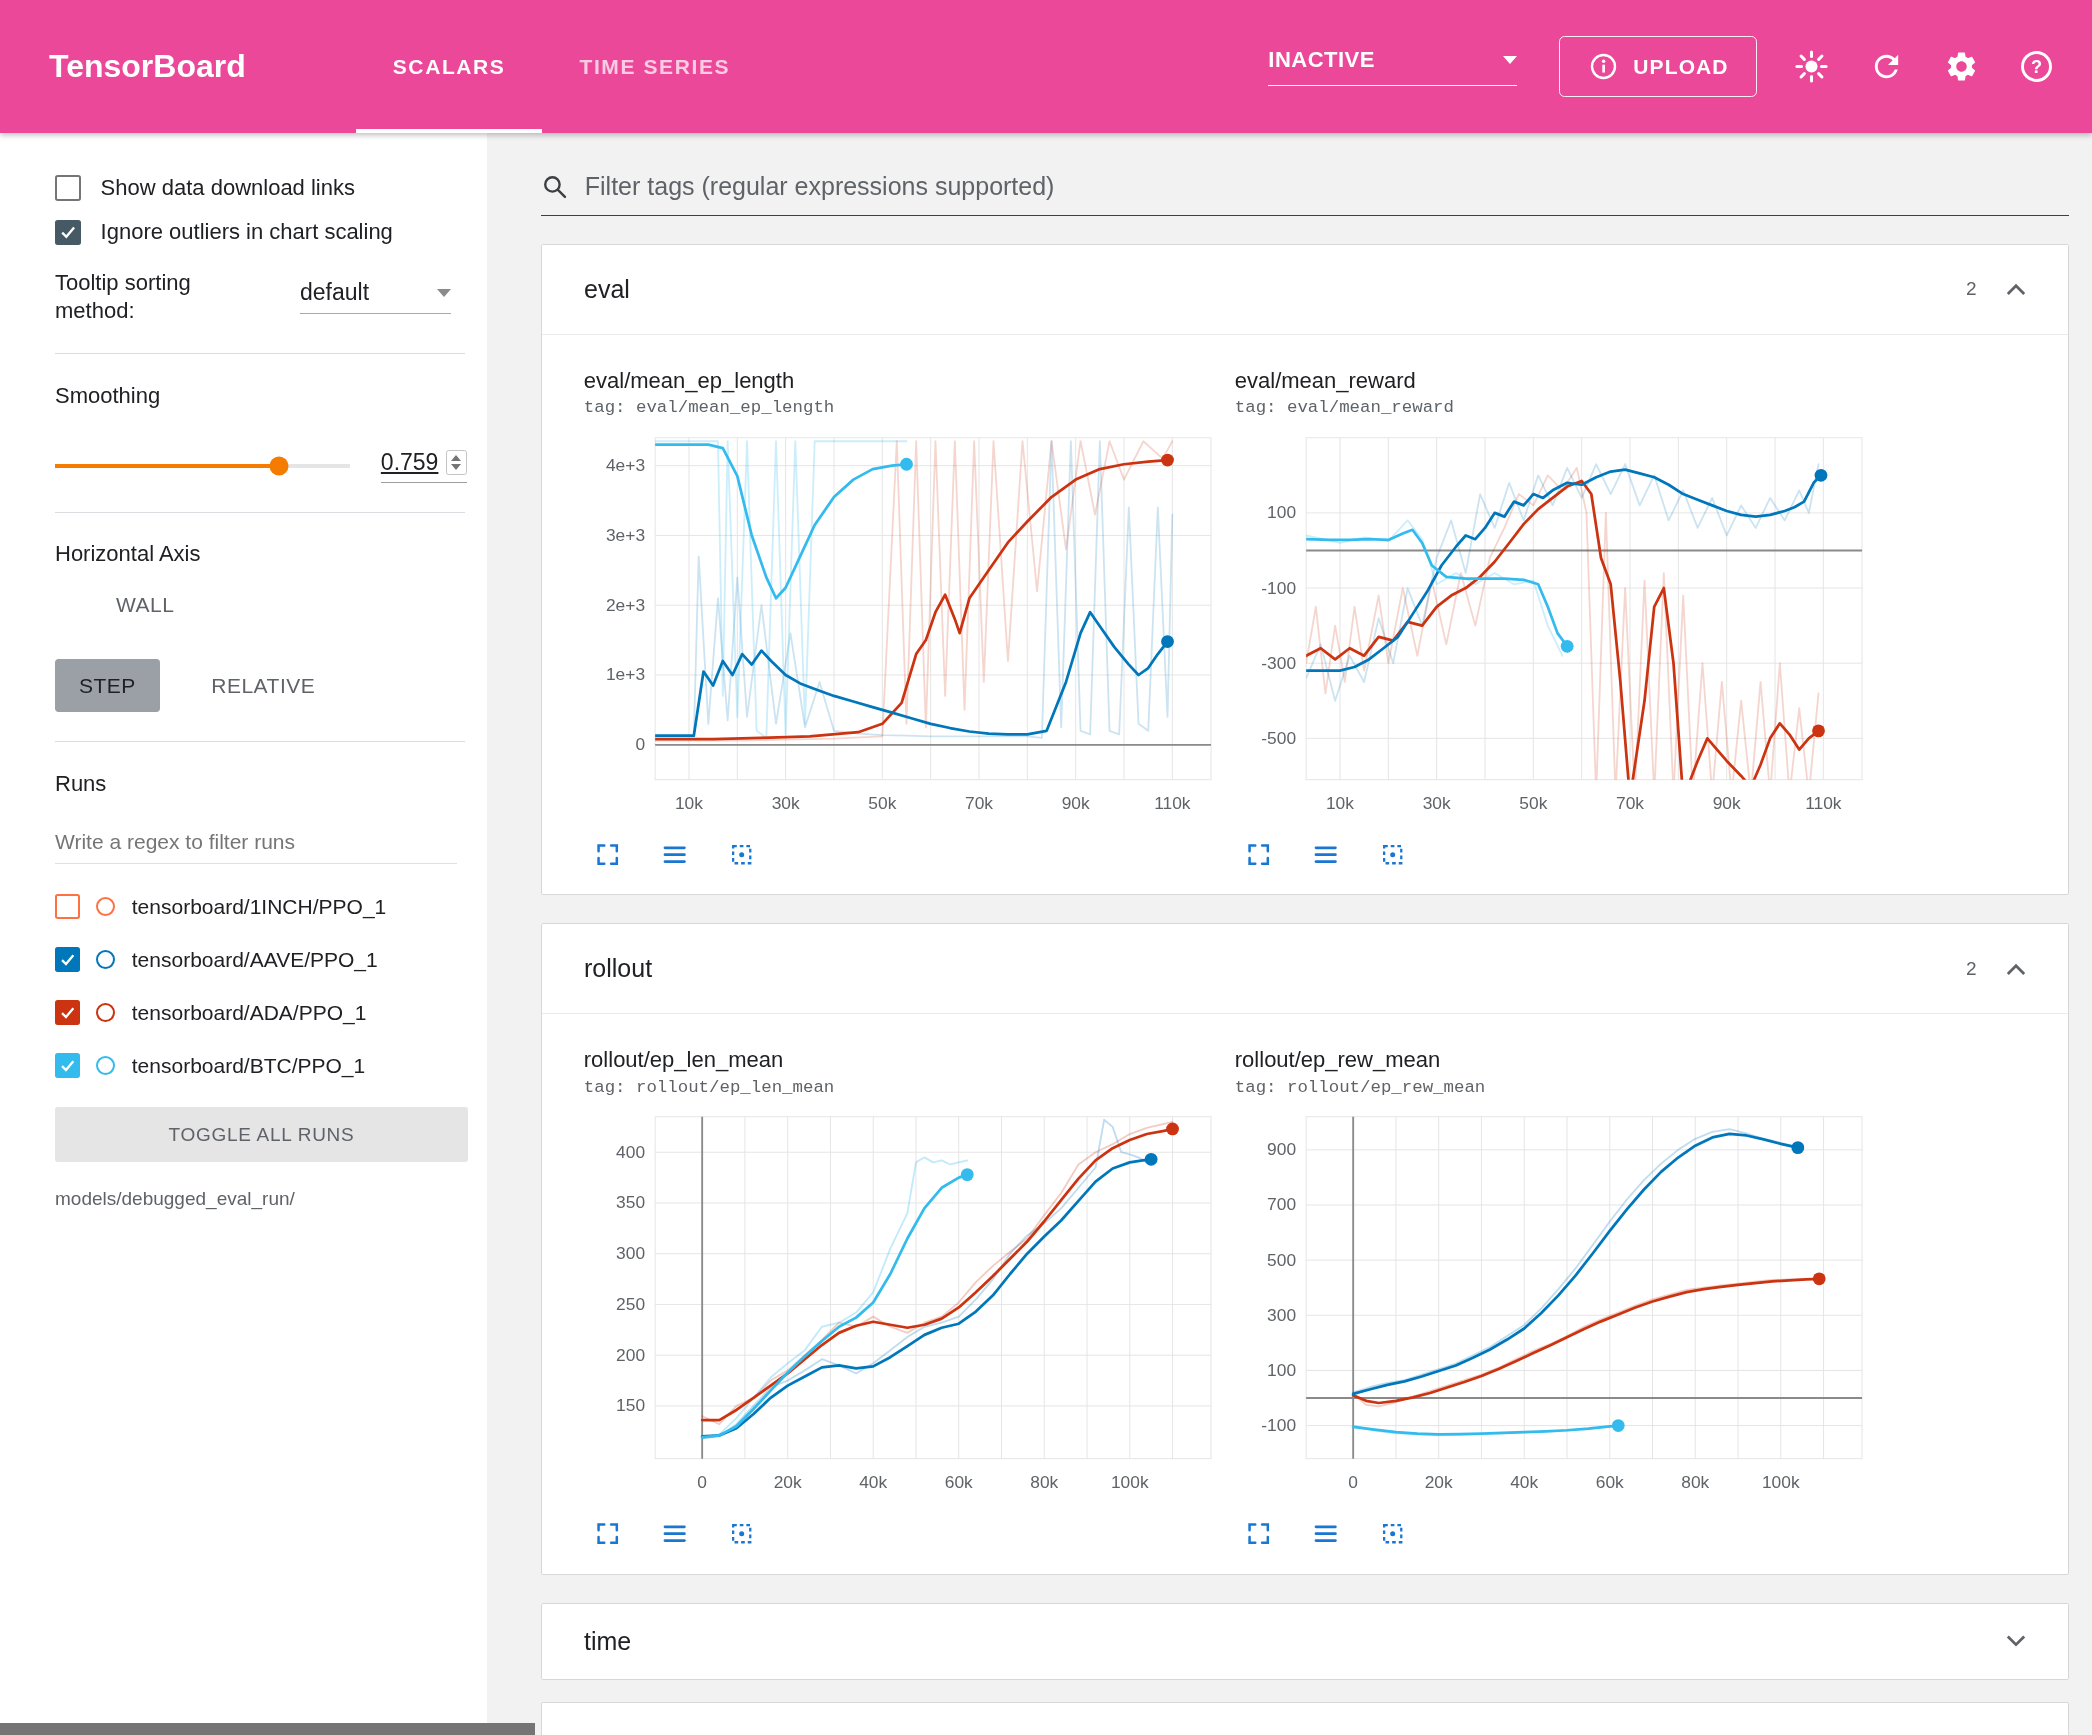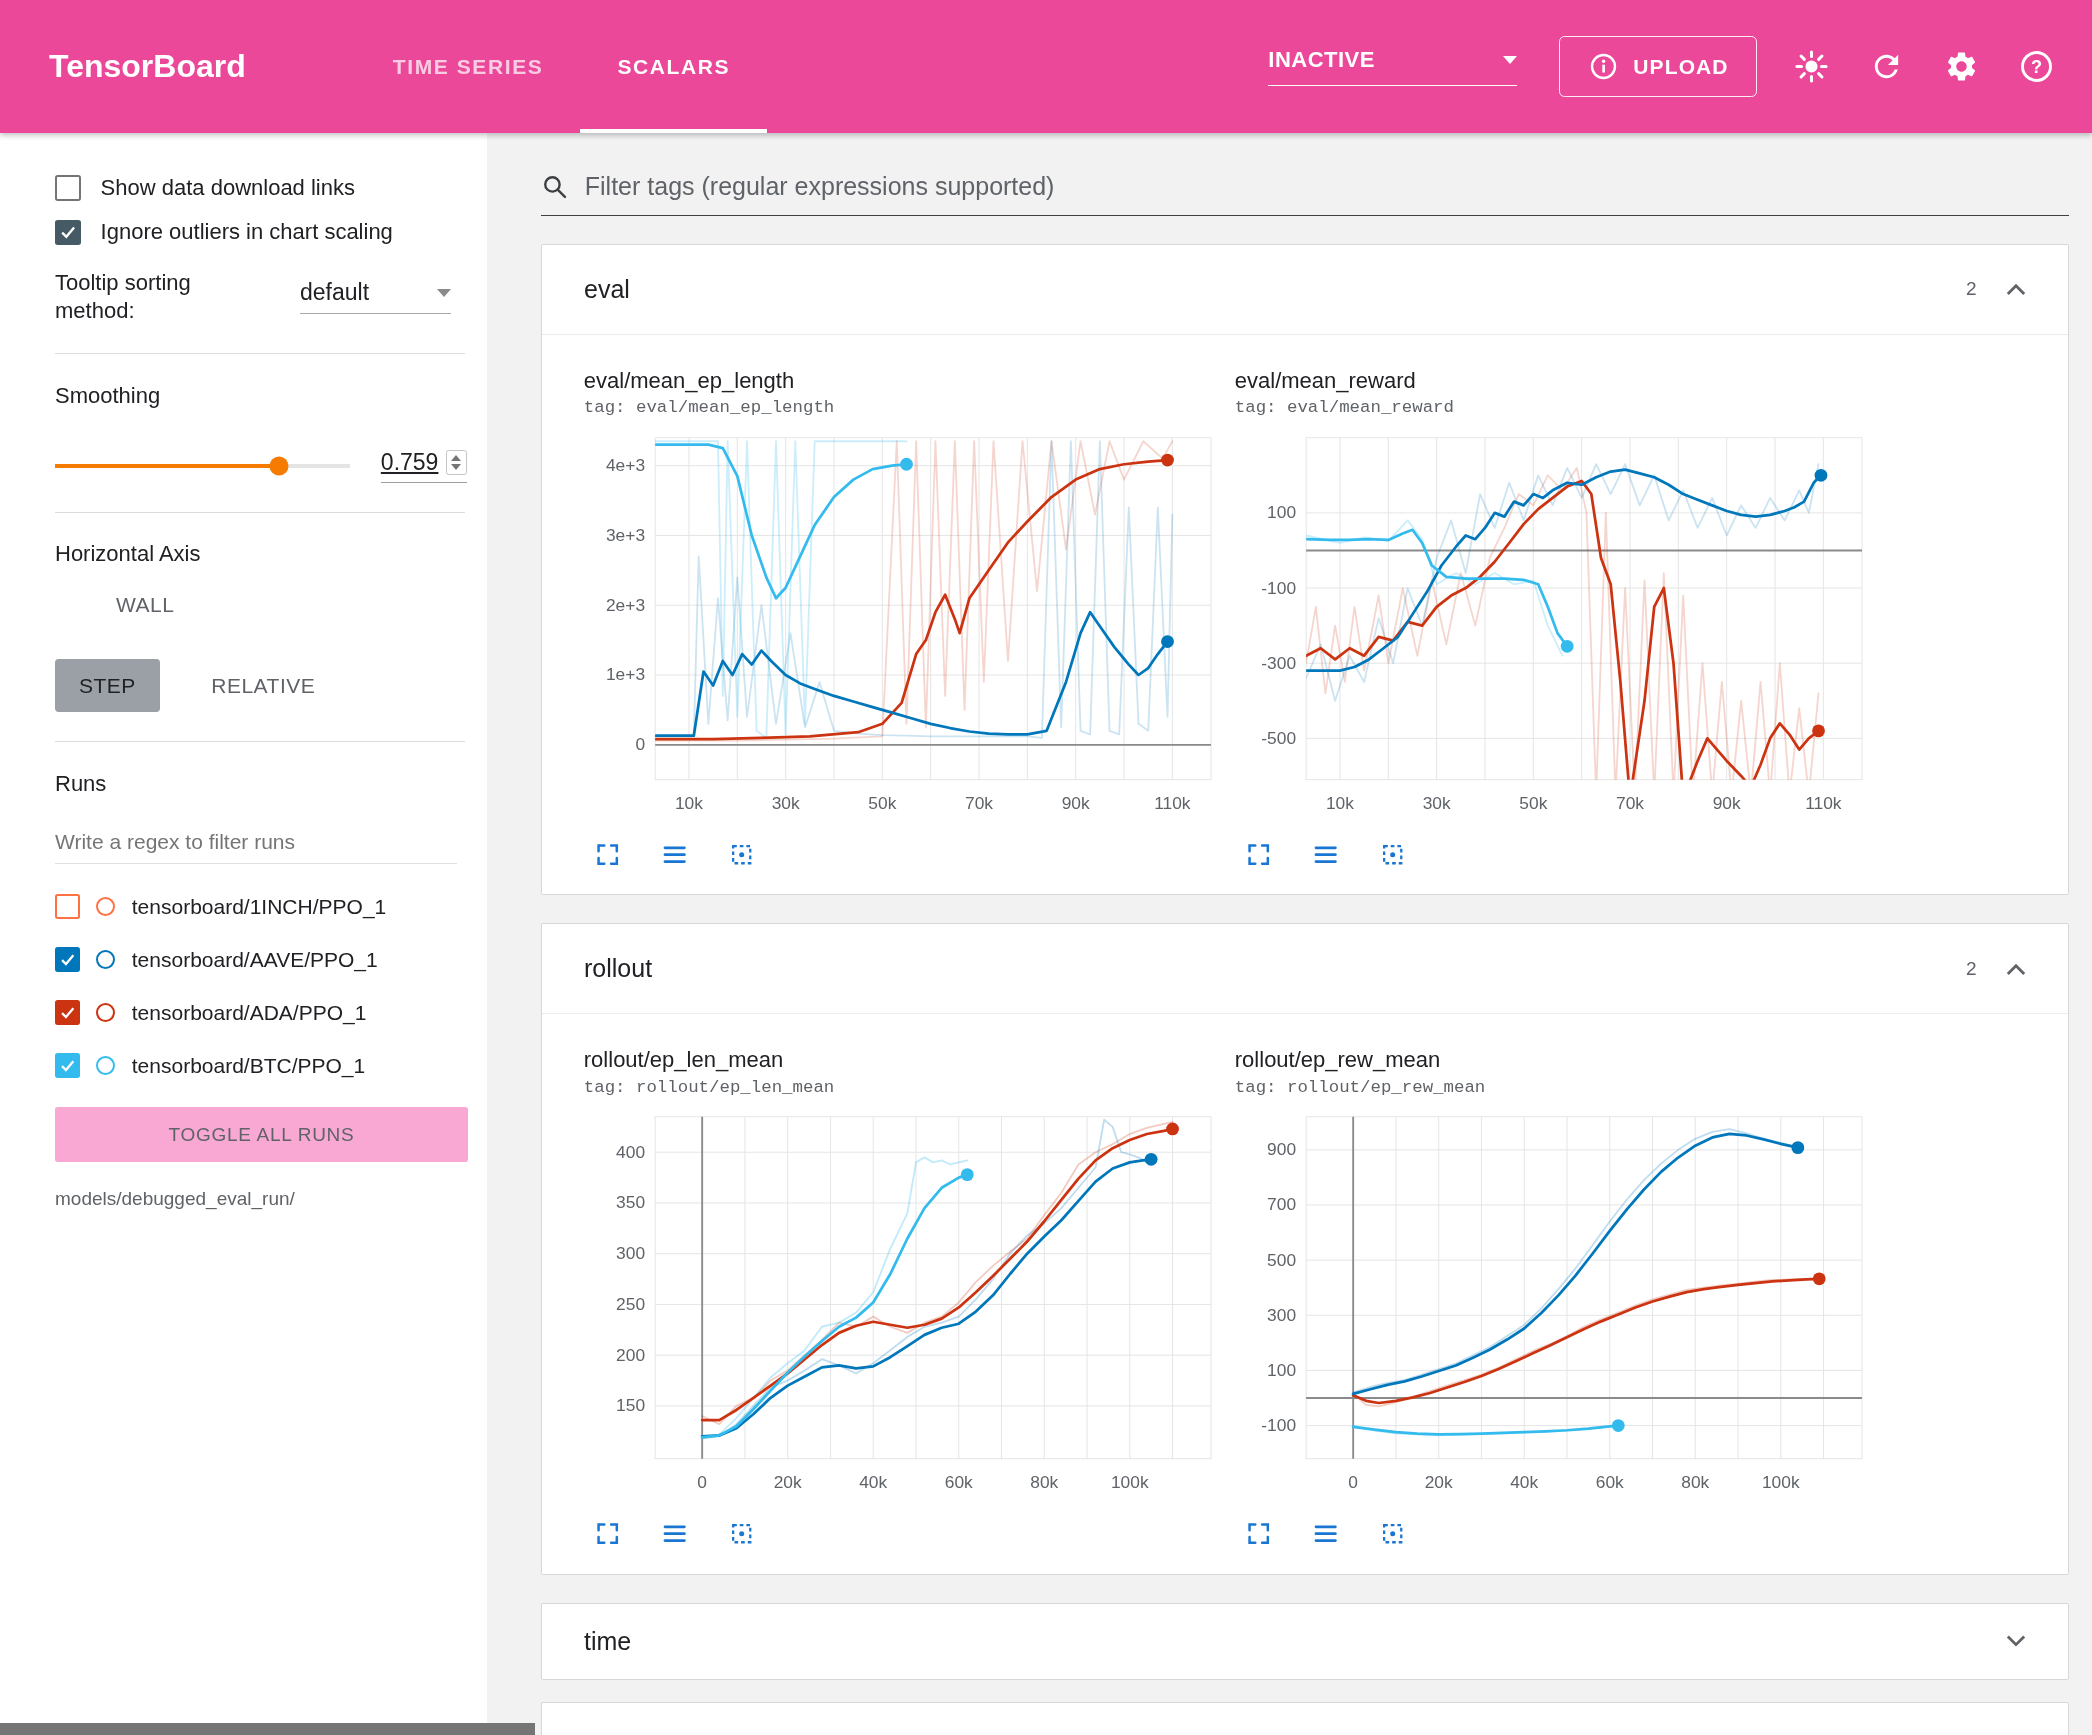--- a/index.html
+++ b/index.html
@@ -75,21 +75,21 @@
   .runs-filter { width:402px; border:none; outline:none; border-bottom:0.9px solid #e0e0e0; font-size:21px; padding:7.3px 0 9.1px 0; margin-top:25.6px; color:#202124; font-family:"Liberation Sans",sans-serif; }
   .runs-filter::placeholder { color:#757575; }
   .runs-list { margin-top:16.4px; }
   .run-row { display:flex; align-items:center; gap:16.4px; height:53px; cursor:pointer; }
   .run-cb { width:25px; height:25px; border-width:2.7px; border-style:solid; border-radius:2.7px; display:flex; align-items:center; justify-content:center; flex:0 0 auto; cursor:pointer; }
   .run-cb svg { display:none; }
   .run-cb.checked svg { display:block; }
   .run-circle { width:19px; height:19px; border-radius:50%; border-width:2.7px; border-style:solid; flex:0 0 auto; cursor:pointer; }
   .run-label { font-size:21px; }
   .toggle-all {
-    margin-top:14.6px; width:413px; height:55px; background:#f9a8d4; color:#5f6368;
+    margin-top:14.6px; width:413px; height:55px; background:#e5e5e5; color:#5f6368;
     font-size:19px; letter-spacing:0.7px; border:none; border-radius:2.7px; cursor:pointer;
     font-family:"Liberation Sans",sans-serif;
   }
   .runs-footer { margin-top:25.6px; font-size:19px; color:#5f6368; }
 
   
   .main { position:absolute; top:133px; left:487px; right:0; bottom:0; padding:0 23px 0 54px; background:#f2f2f2; overflow:hidden; }
   .filter-bar { margin-top:25.6px; height:57px; display:flex; align-items:center; gap:16.4px; border-bottom:1.8px solid #3c4043; }
   .filter-input { flex:1; border:none; outline:none; background:transparent; font-size:25px; color:#202124; font-family:"Liberation Sans",sans-serif; }
   .filter-input::placeholder { color:#5f6368; }
@@ -111,22 +111,22 @@
   .card.sliver { height:58px; margin-top:22px; border-bottom:none; }
 
   .hscrollbar { position:absolute; left:0; bottom:0; width:535px; height:12px; background:#757575; z-index:30; }
 </style>
 </head>
 <body>
 
 <div class="header">
   <div class="logo">TensorBoard</div>
   <div class="tabs">
+    <div class="tab active">SCALARS</div>
     <div class="tab">TIME SERIES</div>
-    <div class="tab active">SCALARS</div>
   </div>
   <div class="header-right">
     <div class="status">
       <span>INACTIVE</span>
       <span class="tri-down-white"></span>
     </div>
     <div class="upload-btn">
       <span class="hicon" style="width:31px;height:31px">
         <svg width="29" height="29" viewBox="0 0 24 24">
             <circle cx="12" cy="12" r="9.5" fill="none" stroke="#fff" stroke-width="2"></circle>

